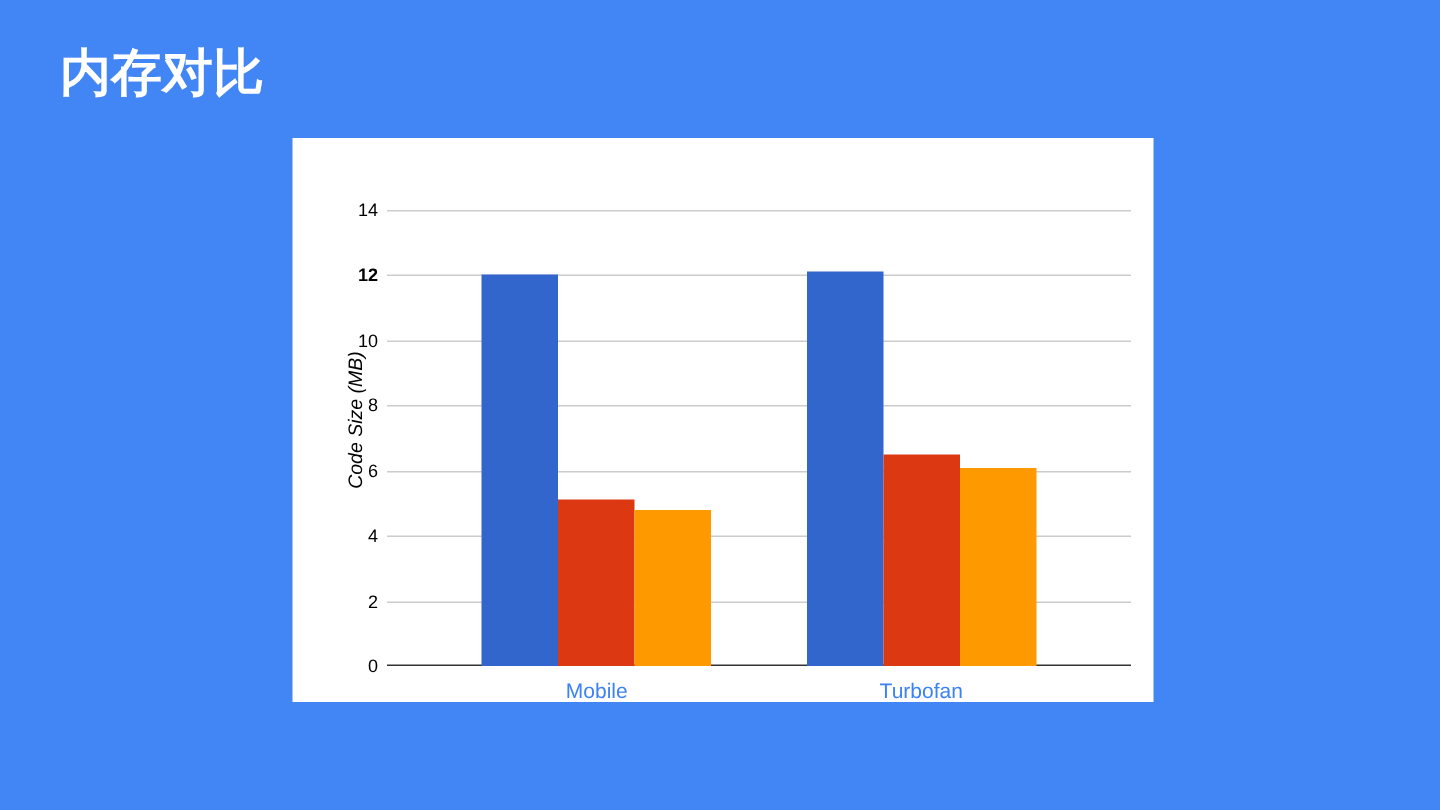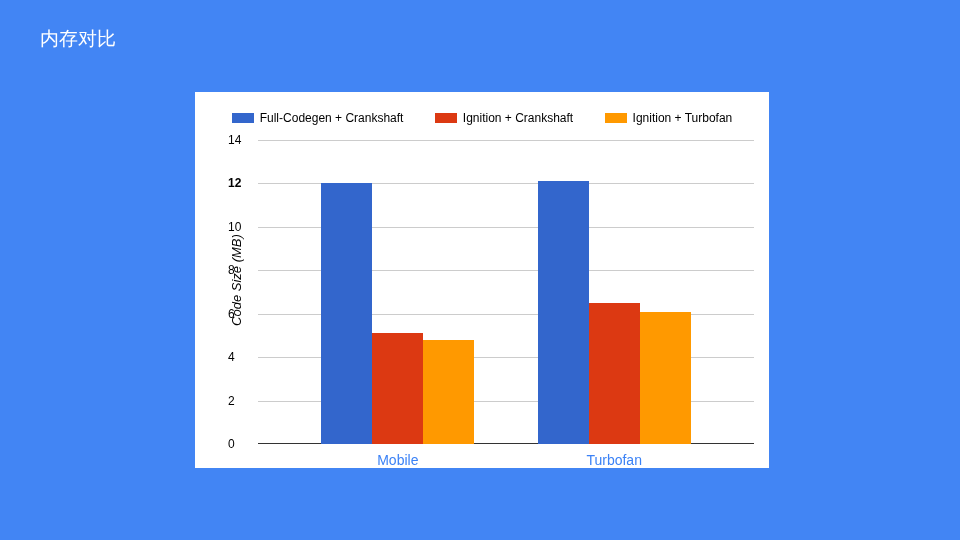--- a/index.html
+++ b/index.html
@@ -9,22 +9,22 @@
     height: 540px;
     background: #4285f4;
     font-family: Arial, "Microsoft YaHei", sans-serif;
     overflow: hidden;
   }
   .slide-title {
     position: absolute;
     top: 26px;
     left: 40px;
     color: #ffffff;
-    font-size: 19px;
-    font-weight: 400;
+    font-size: 34px;
+    font-weight: 700;
   }
   .chart-card {
     position: absolute;
     left: 195px;
     top: 92px;
     width: 574px;
     height: 376px;
     background: #ffffff;
   }
   .legend {
@@ -77,20 +77,21 @@
     position: absolute;
     left: 0;
     bottom: 0;
     width: 100%;
     border-top: 1px solid #333333;
   }
   .tick {
     position: absolute;
     left: -30px;
     width: 24px;
+    text-align: right;
     font-size: 12px;
     color: #000;
     transform: translateY(-50%);
   }
   .bar {
     position: absolute;
     bottom: 0;
   }
   .xcat {
     position: absolute;
@@ -101,31 +102,20 @@
     white-space: nowrap;
   }
 </style>
 </head>
 <body>
 
 <div class="slide-title">内存对比</div>
 
 <div class="chart-card">
 
-  <div class="legend">
-    <span class="legend-item">
-      <span class="swatch" style="background:#3366cc"></span><span class="legend-label">Full-Codegen + Crankshaft</span>
-    </span>
-    <span class="legend-item">
-      <span class="swatch" style="background:#dc3912"></span><span class="legend-label">Ignition + Crankshaft</span>
-    </span>
-    <span class="legend-item">
-      <span class="swatch" style="background:#ff9900"></span><span class="legend-label">Ignition + Turbofan</span>
-    </span>
-  </div>
 
   <div class="ylabel">Code Size (MB)</div>
 
   <div class="plot" id="plot">
     <div class="baseline"></div>
   <div class="tick" style="top: 304px;">0</div>
       <div class="grid-line" style="top: 260.571px;"></div>
       <div class="tick" style="top: 260.571px;">2</div>
       <div class="grid-line" style="top: 217.143px;"></div>
       <div class="tick" style="top: 217.143px;">4</div>

